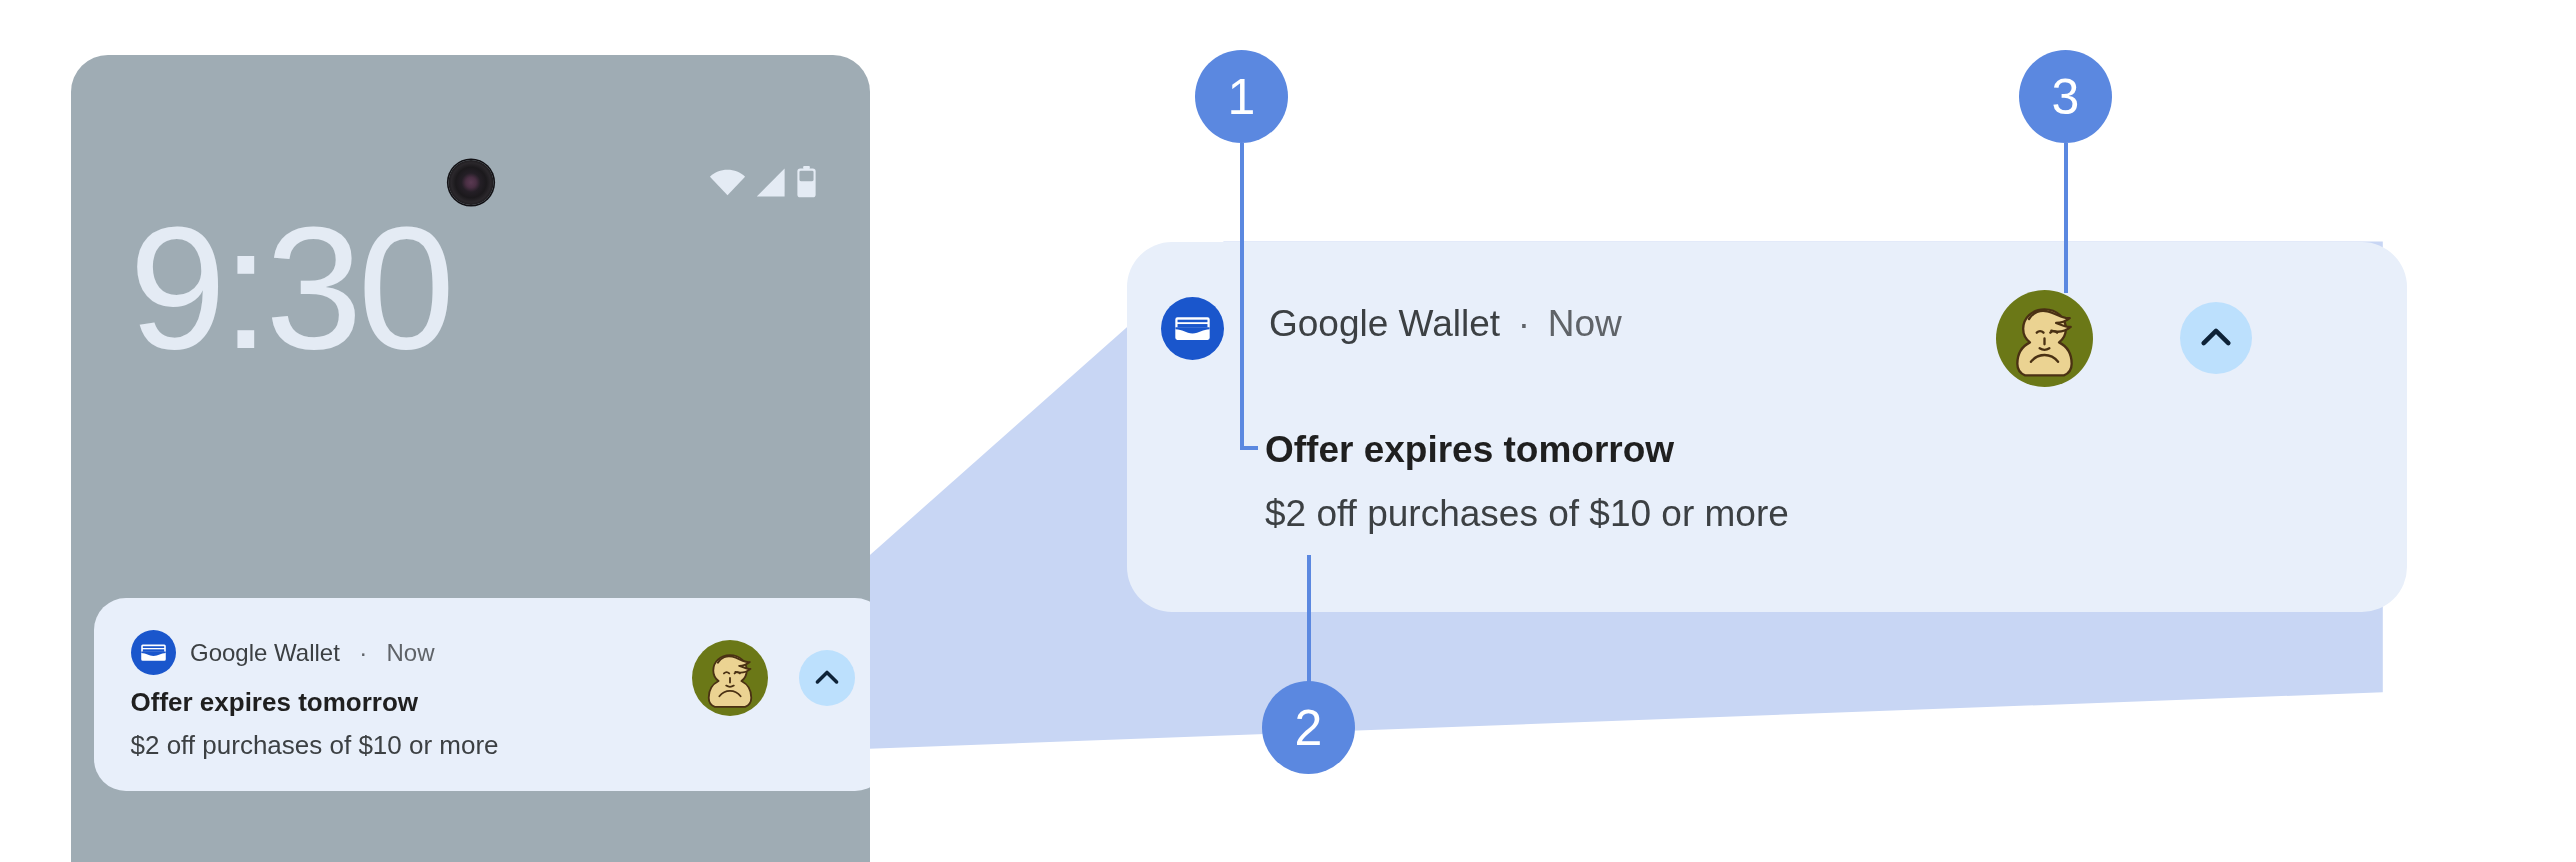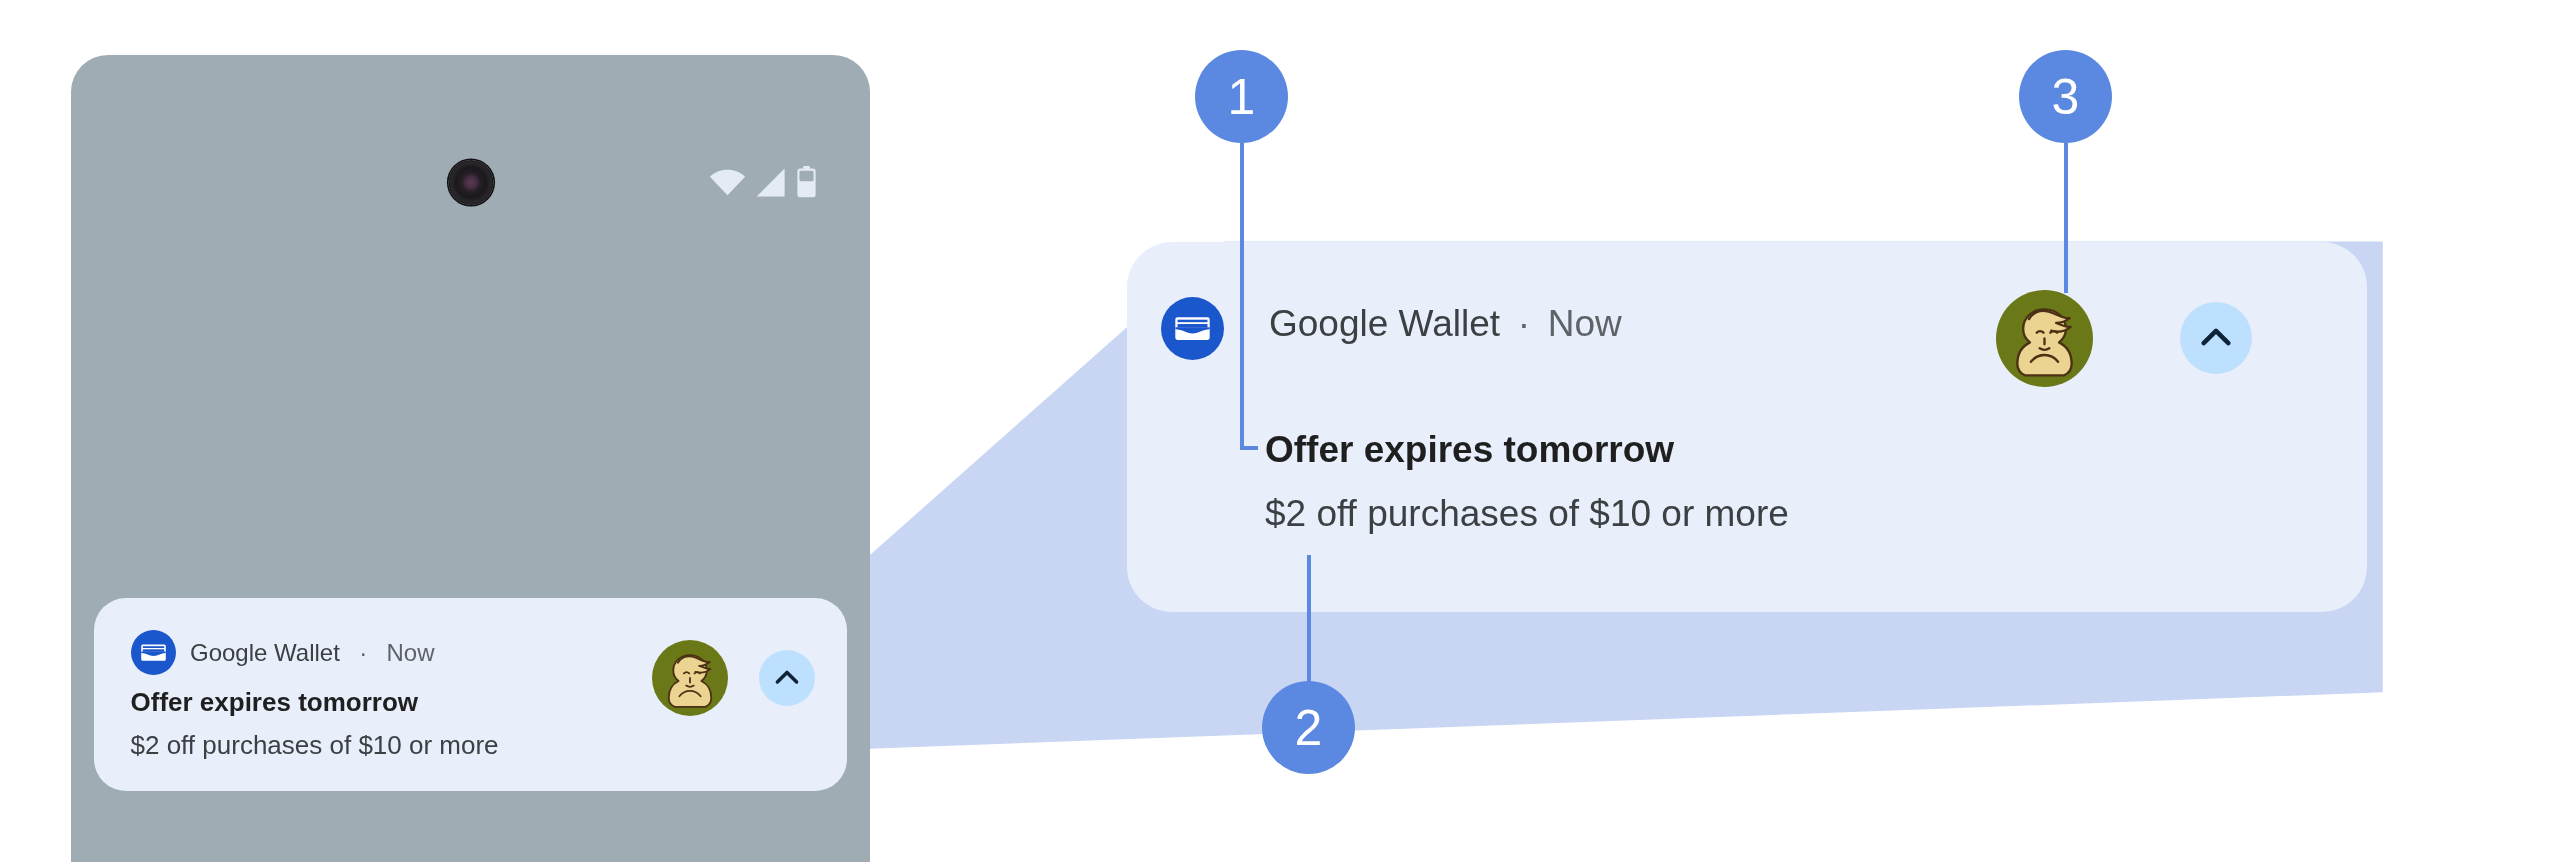--- a/index.html
+++ b/index.html
@@ -69,20 +69,21 @@
     color: #E4EBF4;
     letter-spacing: -4.8px;
     white-space: nowrap;
   }
 
   
   .notif-card {
     background: #E8EFFA;
     border-radius: 45px;
     position: relative;
+    padding-left: 40px;
   }
 
   
   #phone-notif {
     position: absolute;
     left: 22.5px;
     top: 543px;
     width: 753px;
     height: 193px;
     border-radius: 32px;
@@ -273,20 +274,21 @@
         </svg>
 
         <svg class="status-ico" width="21" height="32" viewBox="0 0 13 20">
           <rect x="4.4" y="0" width="4.2" height="1.9" rx="0.6" fill="#E4EBF4"></rect>
           <rect x="0.8" y="1.6" width="11.4" height="18" rx="1.8" fill="#E4EBF4"></rect>
           <rect x="2.1" y="2.9" width="8.8" height="6.6" rx="0.9" fill="#9FACB4"></rect>
         </svg>
       </div>
     </div>
 
+    <div id="clock">9:30</div>
 
     <div id="phone-notif" class="notif-card">
 
       <div class="row-top">
 
         <svg class="wallet-badge-sm" viewBox="0 0 48 48">
           <circle cx="24" cy="24" r="24" fill="#1A56CC"></circle>
           <path d="M12.5 15.5h23a1.6 1.6 0 0 1 1.6 1.6v14a1.6 1.6 0 0 1-1.6 1.6h-23a1.6 1.6 0 0 1-1.6-1.6v-14a1.6 1.6 0 0 1 1.6-1.6z" fill="#ffffff"></path>
           <rect x="12.6" y="17.3" width="22.8" height="1.9" fill="#1A56CC"></rect>
           <rect x="12.6" y="20.6" width="22.8" height="2.6" fill="#1A56CC"></rect>

